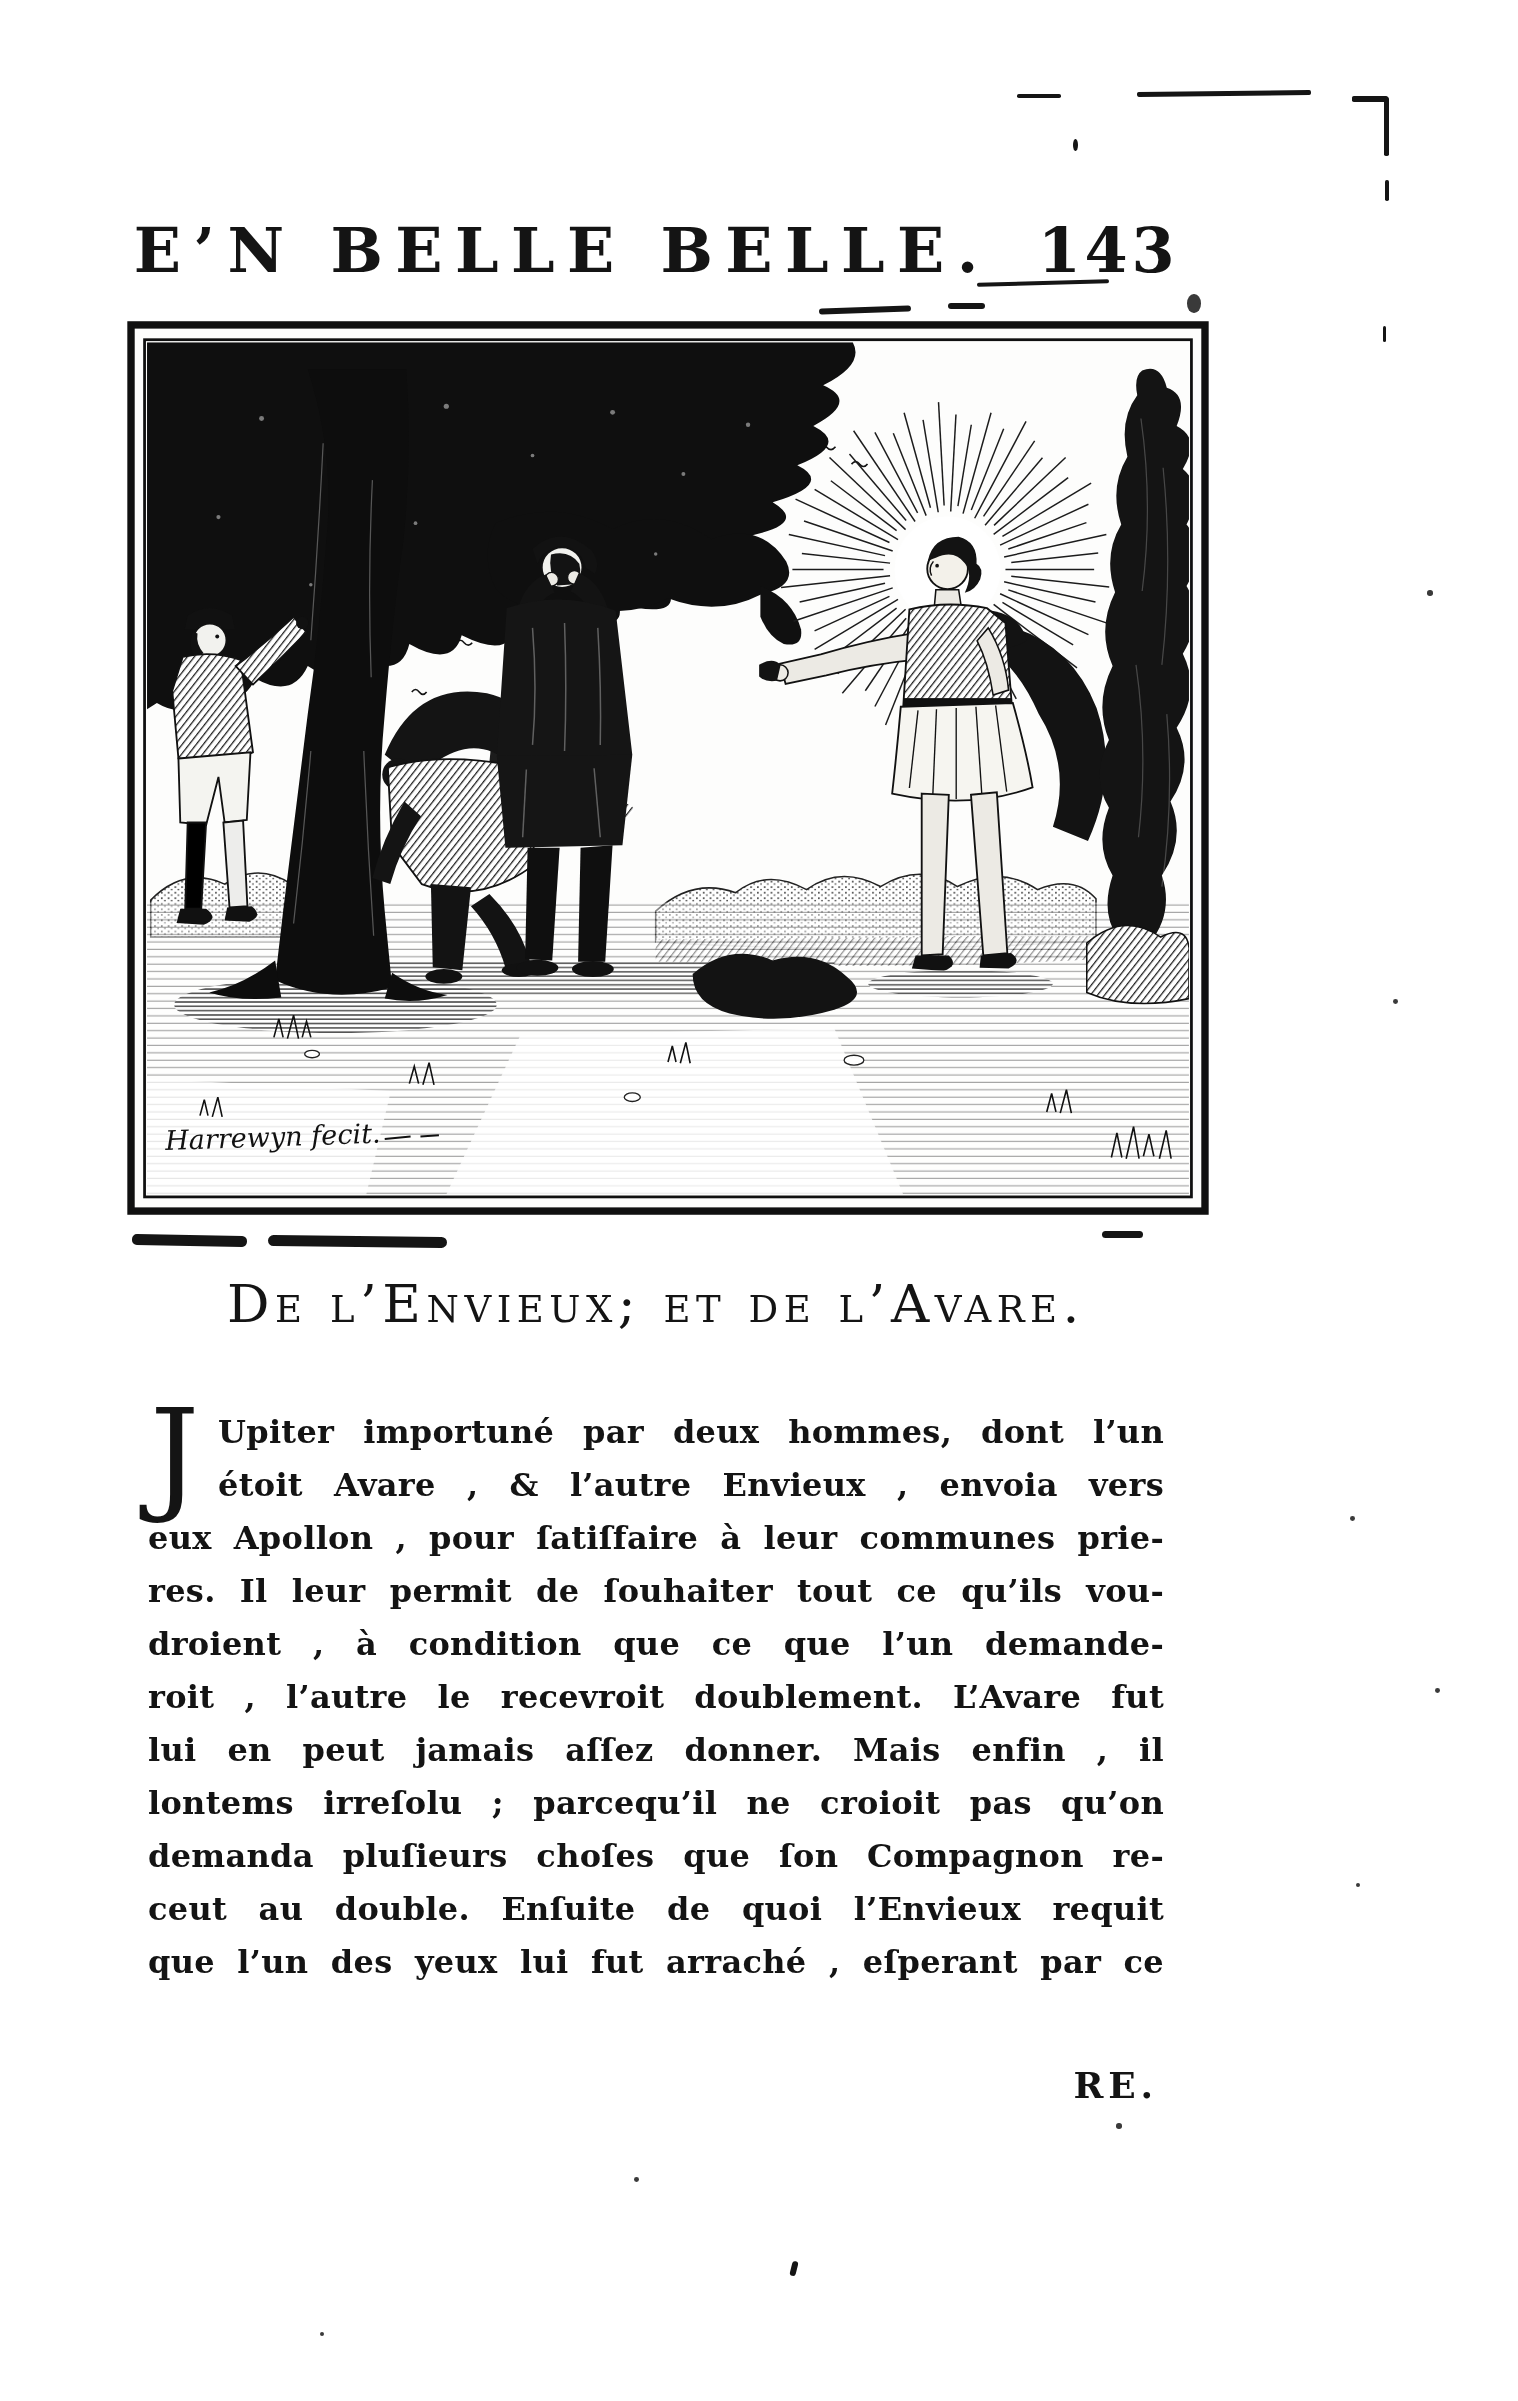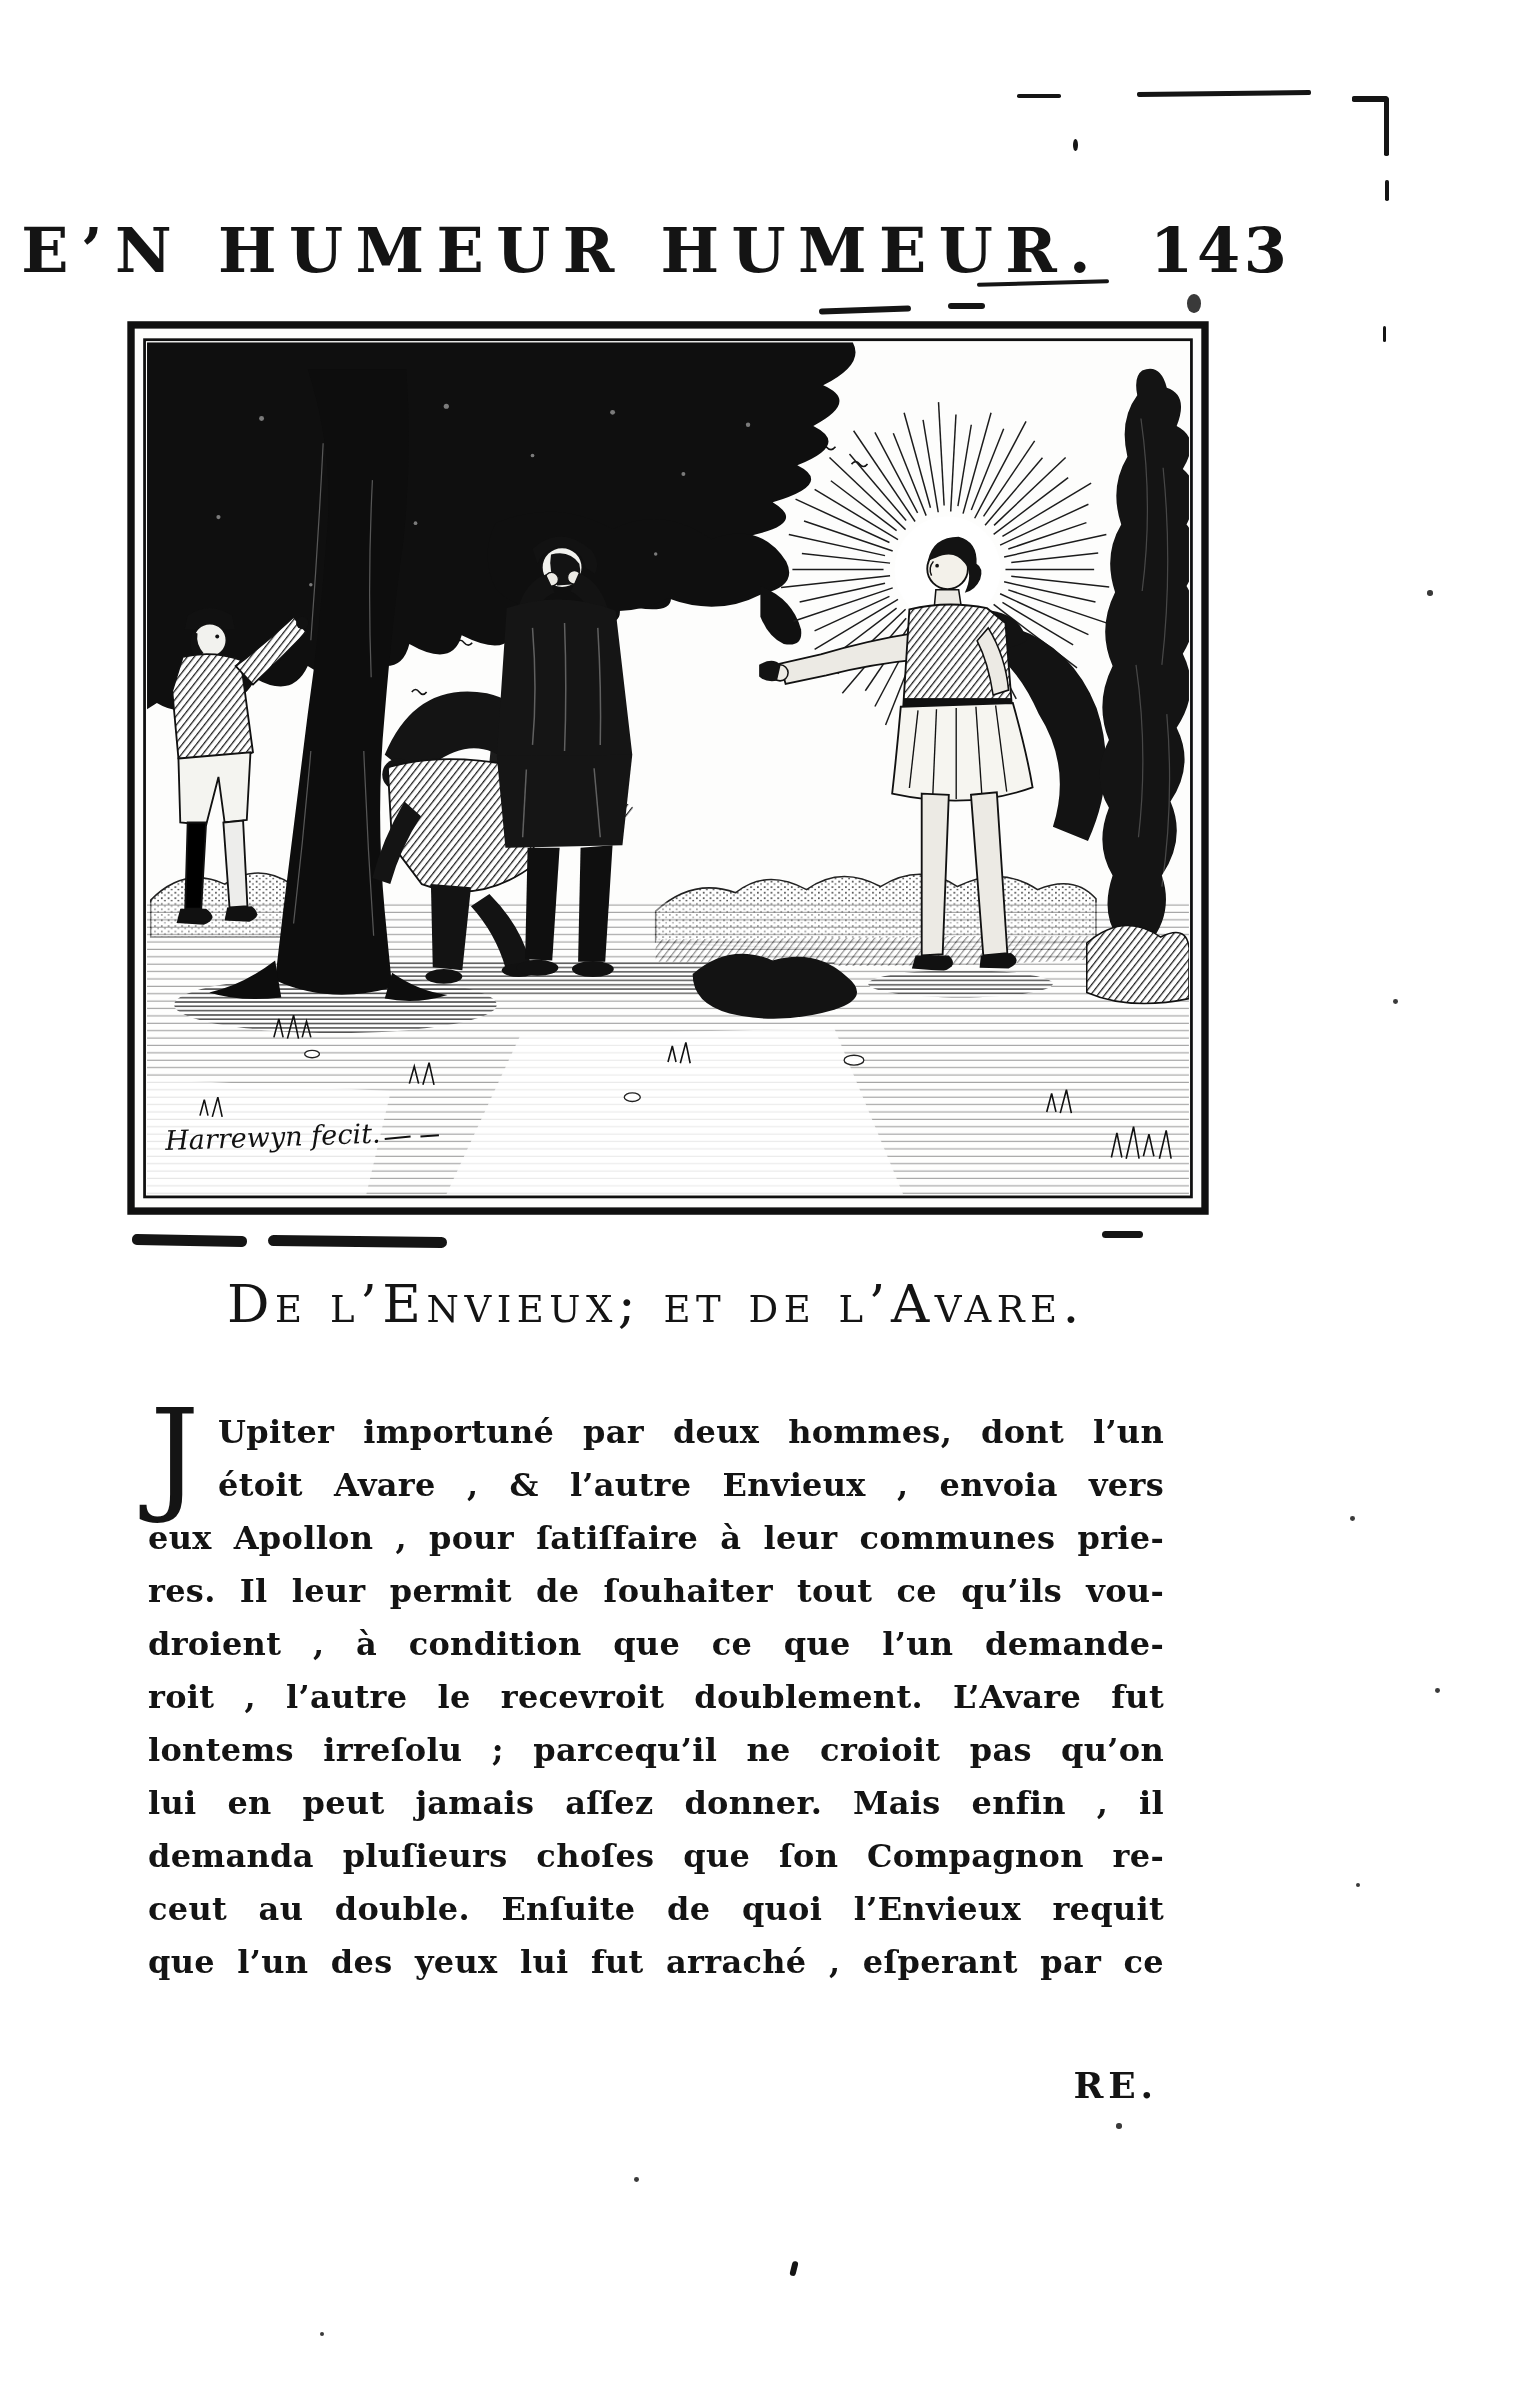--- a/index.html
+++ b/index.html
@@ -62,21 +62,21 @@
 <div class="page">
 
   <div class="mark" style="left:1017px;top:94px;width:44px;height:4.3px;"></div>
   <div class="mark" style="left:1137px;top:91px;width:174px;height:4.9px;transform:rotate(-.6deg);"></div>
   <div class="mark" style="left:1352px;top:96px;width:36px;height:5.5px;"></div>
   <div class="mark" style="left:1384px;top:97px;width:4.9px;height:59px;"></div>
   <div class="mark" style="left:1385px;top:180px;width:3.7px;height:21px;"></div>
   <div class="mark" style="left:1073px;top:139px;width:4.9px;height:12.3px;border-radius:50%;"></div>
 
   <div class="header">
-    <span>E’N HUMEUR HUMEUR.</span>
+    <span>E’N BELLE BELLE.</span>
     <span class="pageno">143</span>
   </div>
   <div class="pageno-rule"></div>
 
   <div class="mark" style="left:819px;top:307px;width:92px;height:6.2px;transform:rotate(-2deg);border-radius:3.7px;"></div>
   <div class="mark" style="left:948px;top:303px;width:37px;height:5.5px;border-radius:3.7px;"></div>
   <div class="speck" style="left:1187px;top:294px;width:13.5px;height:18.5px;"></div>
   <div class="mark" style="left:1383px;top:326px;width:3.1px;height:16px;"></div>
 
   <svg class="engraving" viewBox="0 0 1760 1455" xmlns="http://www.w3.org/2000/svg">
@@ -350,22 +350,22 @@
   <div class="caption">De l’Envieux; et de l’Avare.</div>
 
   <div class="dropcap">J</div>
   <div class="body-block">
     <div class="bl indent">Upiter importuné par deux hommes, dont l’un</div>
     <div class="bl indent">étoit Avare , &amp; l’autre Envieux , envoia vers</div>
     <div class="bl">eux Apollon , pour ſatiſfaire à leur communes prie-</div>
     <div class="bl">res. Il leur permit de ſouhaiter tout ce qu’ils vou-</div>
     <div class="bl">droient , à condition que ce que l’un demande-</div>
     <div class="bl">roit , l’autre le recevroit doublement. L’Avare fut</div>
+    <div class="bl">lui en peut jamais aſſez donner. Mais enfin , il</div>
     <div class="bl">lontems irreſolu ; parcequ’il ne croioit pas qu’on</div>
-    <div class="bl">lui en peut jamais aſſez donner. Mais enfin , il</div>
     <div class="bl">demanda pluſieurs choſes que ſon Compagnon re-</div>
     <div class="bl">ceut au double. Enſuite de quoi l’Envieux requit</div>
     <div class="bl">que l’un des yeux lui fut arraché , eſperant par ce</div>
   </div>
 
   <div class="catchword">RE.</div>
 
   <div class="speck" style="left:1427px;top:590px;width:5.5px;height:5.5px;"></div>
   <div class="speck" style="left:1393px;top:999px;width:4.9px;height:4.9px;"></div>
   <div class="speck" style="left:1350px;top:1516px;width:4.9px;height:4.9px;"></div>

